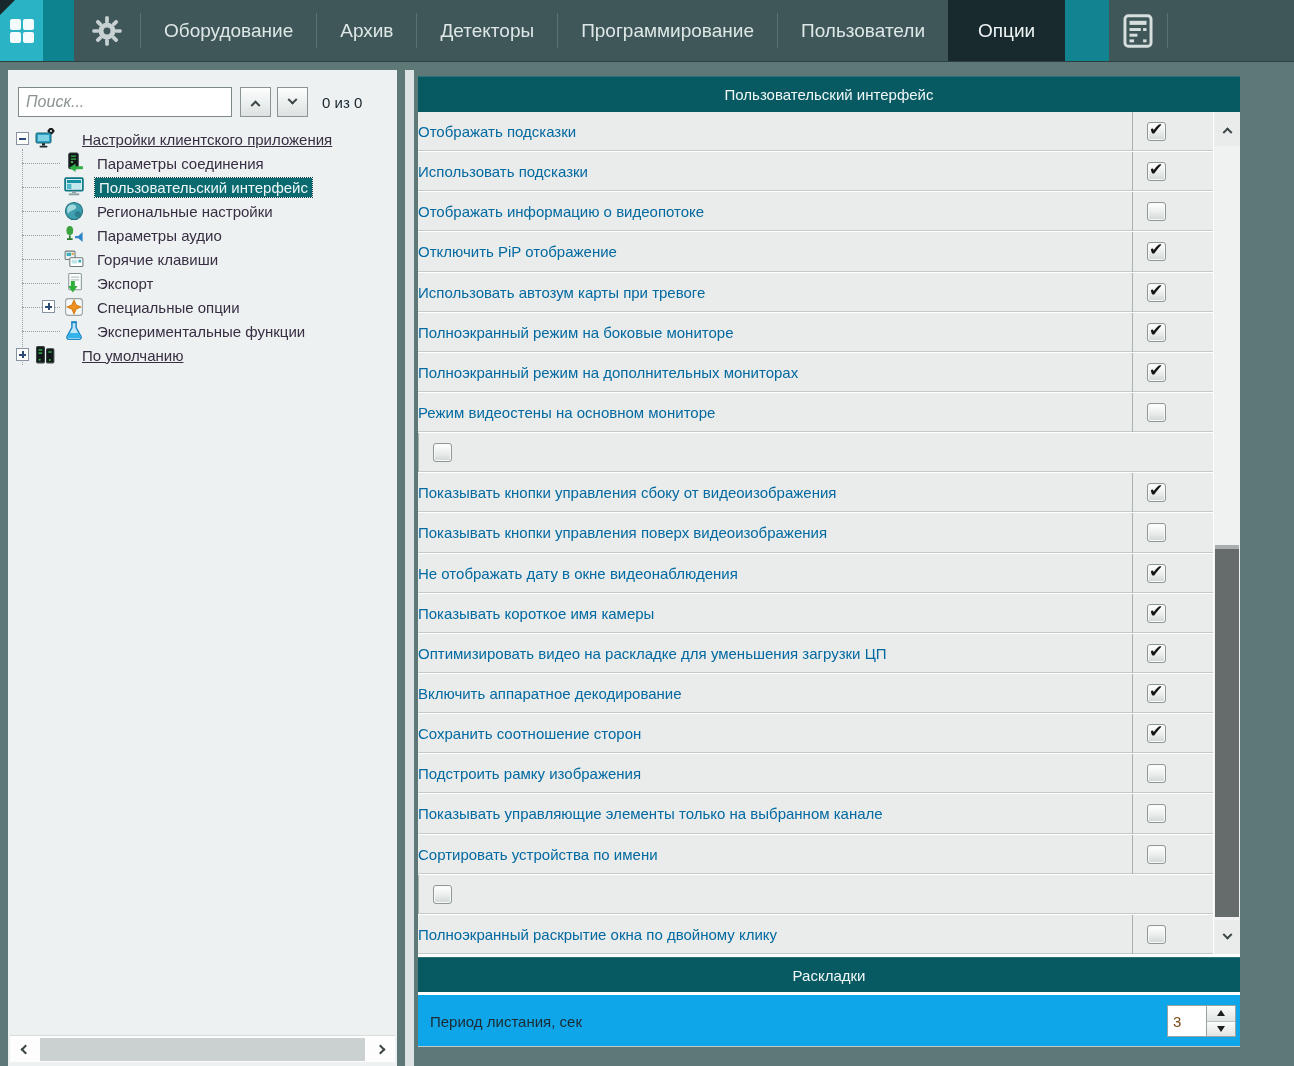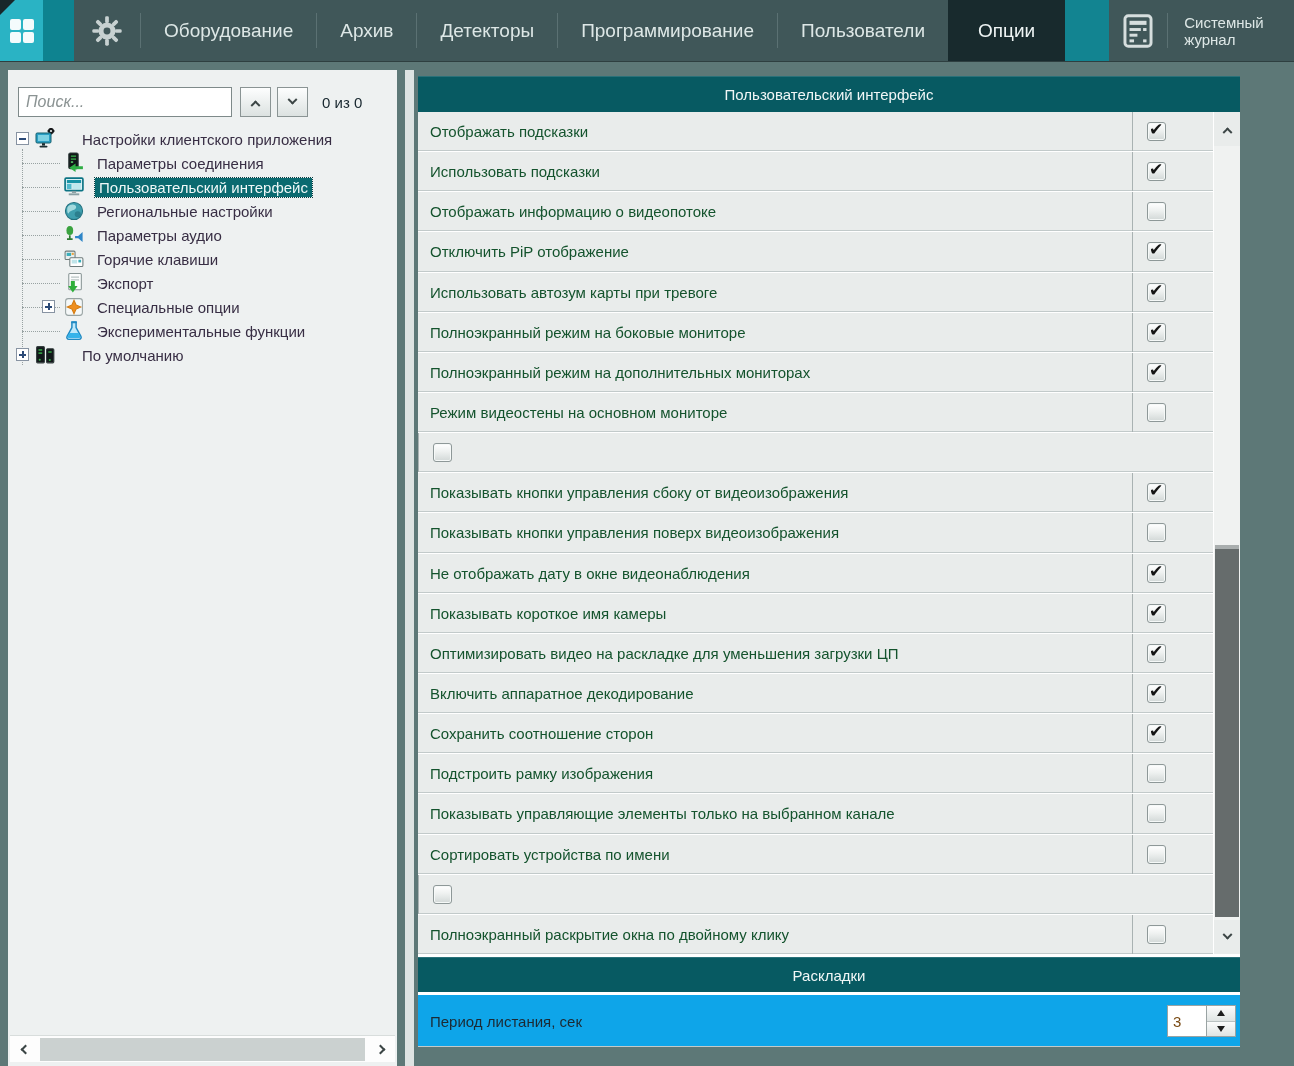--- a/index.html
+++ b/index.html
@@ -50,21 +50,21 @@
   .tree-row.lvl1::before { content:""; position:absolute; left:14px; top:50%; width:38px;
                            border-top:1px dotted #98a2a2; }
   .exp { position:absolute; top:50%; margin-top:-7px; width:13px; height:13px; background:#fff;
          border:1px solid #8793a2; z-index:2; cursor:pointer; }
   .exp .h { position:absolute; left:2px; right:2px; top:5px; height:2px; background:#2b4a77; }
   .exp .v { position:absolute; top:2px; bottom:2px; left:5px; width:2px; background:#2b4a77; }
   .exp.p0 { left:8px; } .exp.p1 { left:34px; }
   .ticon { position:absolute; top:1px; width:22px; height:22px; z-index:2; }
   .ticon.i0 { left:26px; } .ticon.i1 { left:55px; }
   .tlabel { white-space:nowrap; }
-  .ml0 { margin-left:74px; } .ml1 { margin-left:89px; }
+  .ml0 { margin-left:74px;text-decoration:underline; } .ml1 { margin-left:89px; }
   .tree-row.selected .tlabel { background:#0a6a70; color:#eff8f8; outline:1px dotted #0b3f43;
                                padding:1px 4px; margin-left:87px; }
 
   .hscroll { position:absolute; left:2px; right:2px; bottom:4px; height:27px; background:#fdfdfd;
              border-top:1px solid #d8dddc; display:flex; align-items:center; padding:0 3px; }
   .hbtn { width:24px; height:23px; display:flex; align-items:center; justify-content:center;
           background:#fdfdfd; cursor:pointer; flex:none; }
   .hthumb { flex:1; height:23px; background:#cbd1d0; margin:0 3px; cursor:pointer; }
 
   
@@ -73,22 +73,22 @@
   
   .main { position:absolute; left:418px; top:76px; width:822px; height:971px; background:#fff;
           display:flex; flex-direction:column; }
   .sec-header { height:36px; flex:none; background:#075a62; color:#f1f7f7; font-size:15px;
                 display:flex; align-items:center; justify-content:center;
                 border-top:1px solid #2a7179; }
   .sec-header.second { height:35px; margin:3px 0; }
   .list { flex:1; min-height:0; display:flex; background:#fff; }
   .rows { flex:1; display:grid; grid-template-rows:repeat(21,1fr); row-gap:1px; background:#fff; }
   .row { background:#e9eceb; display:flex; box-shadow:inset 0 -1px 0 #c2caca; }
-  .row .rlabel { flex:1; display:flex; align-items:center; padding-left:12px; font-size:15px;
-                 color:#14532d; }
+  .row .rlabel { flex:1; display:flex; align-items:center; font-size:15px;
+                 color:#0369a1; }
   .cbcell { width:81px; flex:none; border-left:1px solid #a9b2b2; display:flex; align-items:center;
             padding-left:14px; }
   .checkbox { width:19px; height:19px; border:1px solid #8e9898; border-radius:3px; position:relative;
               background:linear-gradient(180deg,#ffffff 0%,#eef1f0 45%,#d2d8d7 100%);
               box-shadow:inset 0 0 0 1px #f6f9f8; cursor:pointer; }
   .checkbox.checked::after { content:"✔"; font-family:"DejaVu Sans",sans-serif; position:absolute;
               top:-4px; left:1px; font-size:17px; font-weight:bold; color:#141414; }
 
   .vscroll { width:27px; flex:none; background:#f0f2f1; border-left:1px solid #fff; position:relative; }
   .vbtn { position:absolute; left:0; right:0; height:34px; background:#e9eceb; display:flex;
@@ -164,21 +164,20 @@
         <rect x="1.5" y="1.5" width="23" height="27" rx="3" fill="none" stroke="#d6dede" stroke-width="2.6"></rect>
         <rect x="5.5" y="6" width="15" height="3.6" fill="#d6dede"></rect>
         <rect x="5.5" y="12.4" width="10" height="2.6" fill="#d6dede"></rect>
         <rect x="17.5" y="12.4" width="3" height="2.6" fill="#d6dede"></rect>
         <rect x="5.5" y="17.4" width="7" height="2.6" fill="#d6dede"></rect>
         <rect x="5.5" y="22.4" width="4" height="2.6" fill="#d6dede"></rect>
         <rect x="17.5" y="22.4" width="3" height="2.6" fill="#d6dede"></rect>
       </svg>
     </div>
     <div class="vsep"></div>
-    <div class="journal-label">Системный журнал</div>
   </div>
 
   <div class="sidebar">
     <div class="search-row">
       <input class="search-input" type="text" placeholder="Поиск..." style="">
       <div class="search-btn">
         <span class="chev up sm"></span>
       </div>
       <div class="search-btn">
         <span class="chev down sm"></span>

